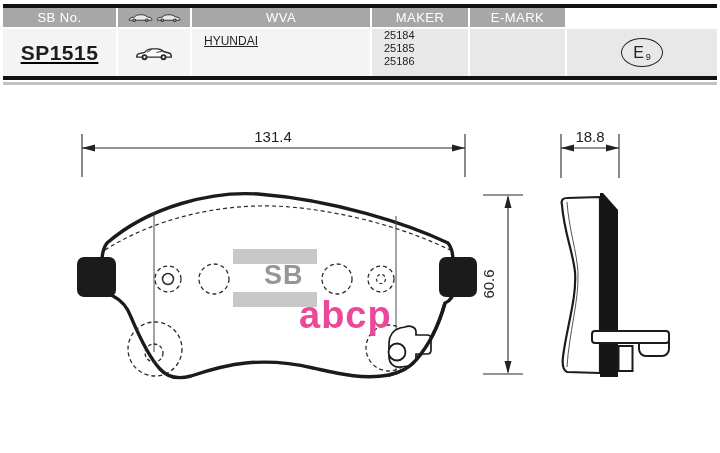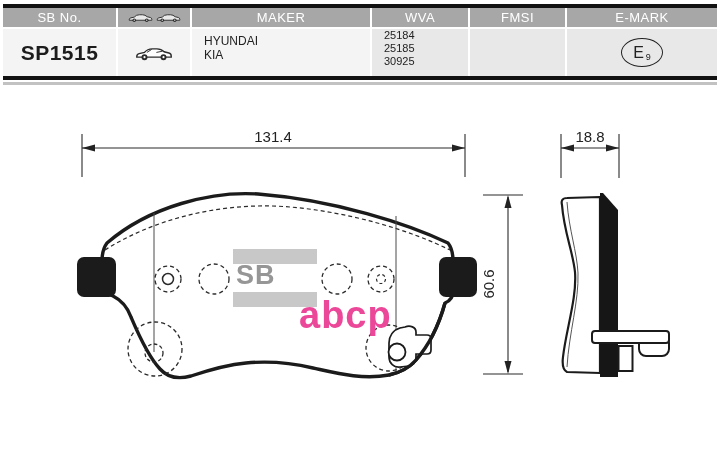--- a/index.html
+++ b/index.html
@@ -10,39 +10,39 @@
   .spec-table{position:absolute;left:3px;top:4px;width:714px;}
   .tbar{height:4px;background:#121212;}
   .tbar2{height:4px;background:#121212;}
   .tgap{height:2px;background:#ffffff;}
   .tthin{height:3px;background:#c2c2c2;}
   .trow{display:grid;grid-template-columns:113px 72px 178px 96px 95px 150px;
         column-gap:2px;background:#ffffff;}
   .hcell{background:#a7a7a7;height:19px;display:flex;align-items:center;
          justify-content:center;color:#ffffff;font-size:13px;letter-spacing:.5px;}
   .dcell{height:47px;box-sizing:border-box;}
-  .bg-light{background:#f4f4f4;}
+  .bg-light{background:#f4f4f4;text-decoration:underline;}
   .bg-gray{background:#e8e8e8;}
   .cell-center{display:flex;align-items:center;justify-content:center;}
   .sbno{font-size:21px;font-weight:bold;color:#1c1c1c;letter-spacing:.5px;}
   .maker-cell{padding:5px 0 0 12px;font-size:12px;line-height:14px;color:#222;}
   .wva-cell{padding:0 0 0 12px;font-size:11px;line-height:13px;color:#222;}
   .emark{width:40px;height:27px;border:1.5px solid #222;border-radius:50%;
          display:flex;align-items:center;justify-content:center;color:#222;}
   .emark .e{font-size:16px;}
   .emark .n{font-size:9px;margin-top:8px;margin-left:2px;}
 
   
   .draw-svg{position:absolute;left:0;top:0;width:720px;height:453px;}
 
   
   .wm-bar{position:absolute;width:84px;height:15px;background:#c8c8c8;}
   .wm-bar1{left:233px;top:249px;}
   .wm-bar2{left:233px;top:292px;}
-  .wm-sb{position:absolute;left:236px;top:260px;font-size:27px;font-weight:bold;
+  .wm-sb{position:absolute;left:264px;top:260px;font-size:27px;font-weight:bold;
          color:#969696;letter-spacing:1px;}
   .wm-abcp{position:absolute;left:299px;top:294px;font-size:38px;font-weight:bold;
            color:#ec4899;letter-spacing:1px;}
   .wm-avito{position:absolute;left:582px;top:394px;display:flex;align-items:center;}
   .wm-avito-text{font-size:34px;font-weight:bold;color:#ececec;margin-left:4px;}
 </style>
 </head>
 <body>
 
 <div class="screen">
@@ -61,23 +61,22 @@
             <circle cx="24" cy="10" r=".8" fill="#fff"></circle>
         </svg>
         <svg width="25" height="11" viewBox="0 0 32 13" style="margin-left:3px">
           <path d="M1.5 9.5 Q1.5 7.5 3.5 7 L8 6 Q10.5 3 14.5 3 L18.5 3 Q22 3 24.5 5.5 L28.5 6.5 Q30.5 7 30.5 9 L30.5 10 L1.5 10 Z" fill="#e9e9e9" stroke="#2c2c2c" stroke-width="1.2"></path>
           <circle cx="8" cy="10" r="2.3" fill="#2c2c2c"></circle>
             <circle cx="8" cy="10" r=".8" fill="#fff"></circle>
           <circle cx="24" cy="10" r="2.3" fill="#2c2c2c"></circle>
             <circle cx="24" cy="10" r=".8" fill="#fff"></circle>
         </svg>
       </div>
+      <div class="hcell">WVA</div>
       <div class="hcell">MAKER</div>
-      <div class="hcell">WVA</div>
-      <div class="hcell">FMSI</div>
       <div class="hcell">E-MARK</div>
     </div>
 
     <div class="tgap"></div>
 
     <div class="trow">
       <div class="dcell bg-light cell-center">
         <span class="sbno">SP1515</span>
       </div>
       <div class="dcell bg-light cell-center">
@@ -85,26 +84,25 @@
           <path d="M1.5 9.5 Q1.5 7.5 3.5 7 L8 6 Q10.5 3 14.5 3 L18.5 3 Q22 3 24.5 5.5 L28.5 6.5 Q30.5 7 30.5 9 L30.5 10 L1.5 10 Z" fill="#ffffff" stroke="#2c2c2c" stroke-width="1.2"></path>
           <path d="M10 6 L14 3.5 M18 6 L23 5" stroke="#2c2c2c" stroke-width=".8" fill="none"></path>
           <circle cx="8" cy="10" r="2.5" fill="#2c2c2c"></circle>
             <circle cx="8" cy="10" r=".9" fill="#fff"></circle>
           <circle cx="24" cy="10" r="2.5" fill="#2c2c2c"></circle>
             <circle cx="24" cy="10" r=".9" fill="#fff"></circle>
         </svg>
       </div>
       <div class="dcell bg-light maker-cell">
         <div>HYUNDAI</div>
-        <div>KIA</div>
       </div>
       <div class="dcell bg-gray wva-cell">
         <div>25184</div>
         <div>25185</div>
-        <div>30925</div>
+        <div>25186</div>
       </div>
       <div class="dcell bg-gray"></div>
       <div class="dcell bg-gray cell-center">
         <div class="emark">
           <span class="e">E</span>
           <span class="n">9</span>
         </div>
       </div>
     </div>
 

